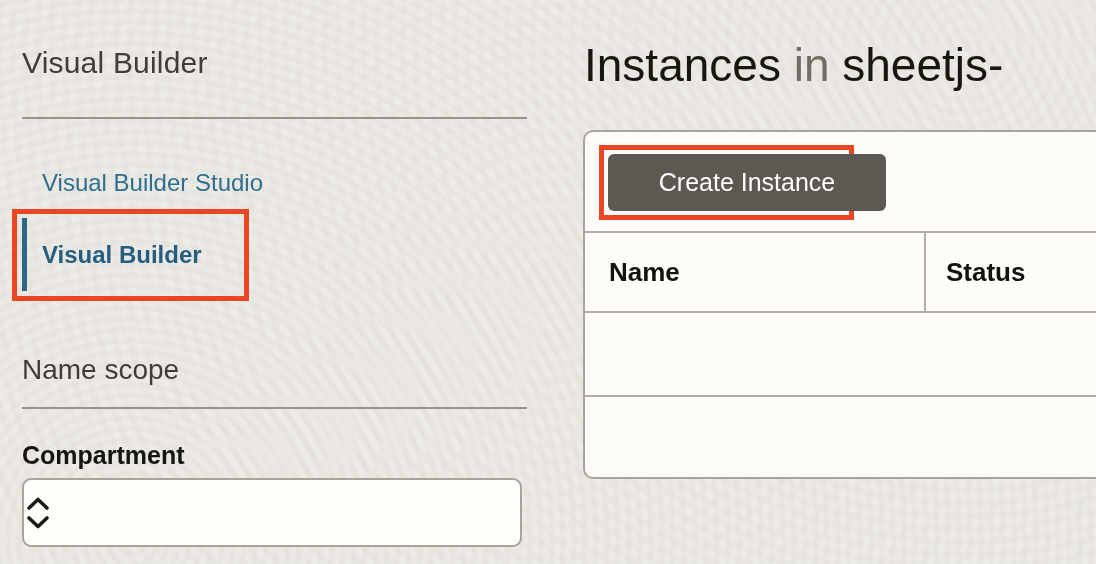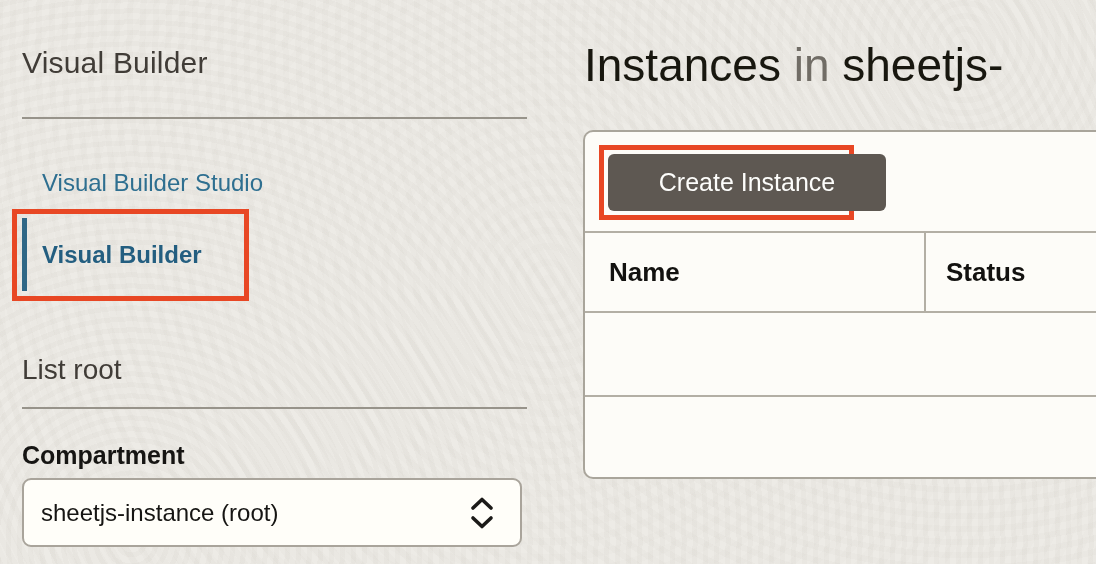--- a/index.html
+++ b/index.html
@@ -110,26 +110,25 @@
   <div class="hdivider div1"></div>
 
   <a class="nav-link-studio">Visual Builder Studio</a>
 
   <div class="annotation-box ann-nav"></div>
   <div class="nav-item-current">
     <div class="nav-current-bar"></div>
     <div class="nav-current-label">Visual Builder</div>
   </div>
 
-  <div class="list-scope-label">List root</div>
+  <div class="list-scope-label">Name scope</div>
   <div class="hdivider div2"></div>
 
   <div class="compartment-label">Compartment</div>
   <div class="compartment-select">
-    <div class="compartment-value">sheetjs-instance (root)</div>
     <svg class="select-chevrons" width="28" height="40" viewBox="0 0 28 40" fill="none">
       <path d="M5 15 L14 6.5 L23 15" stroke="#1b1a18" stroke-width="3.6" stroke-linecap="round" stroke-linejoin="round"></path>
       <path d="M5 25 L14 33.5 L23 25" stroke="#1b1a18" stroke-width="3.6" stroke-linecap="round" stroke-linejoin="round"></path>
     </svg>
   </div>
 
   <div class="page-title"><span>Instances</span>&nbsp;<span class="t-in">in</span>&nbsp;<span>sheetjs-</span></div>
 
   <div class="panel">
     <div class="panel-toolbar">

